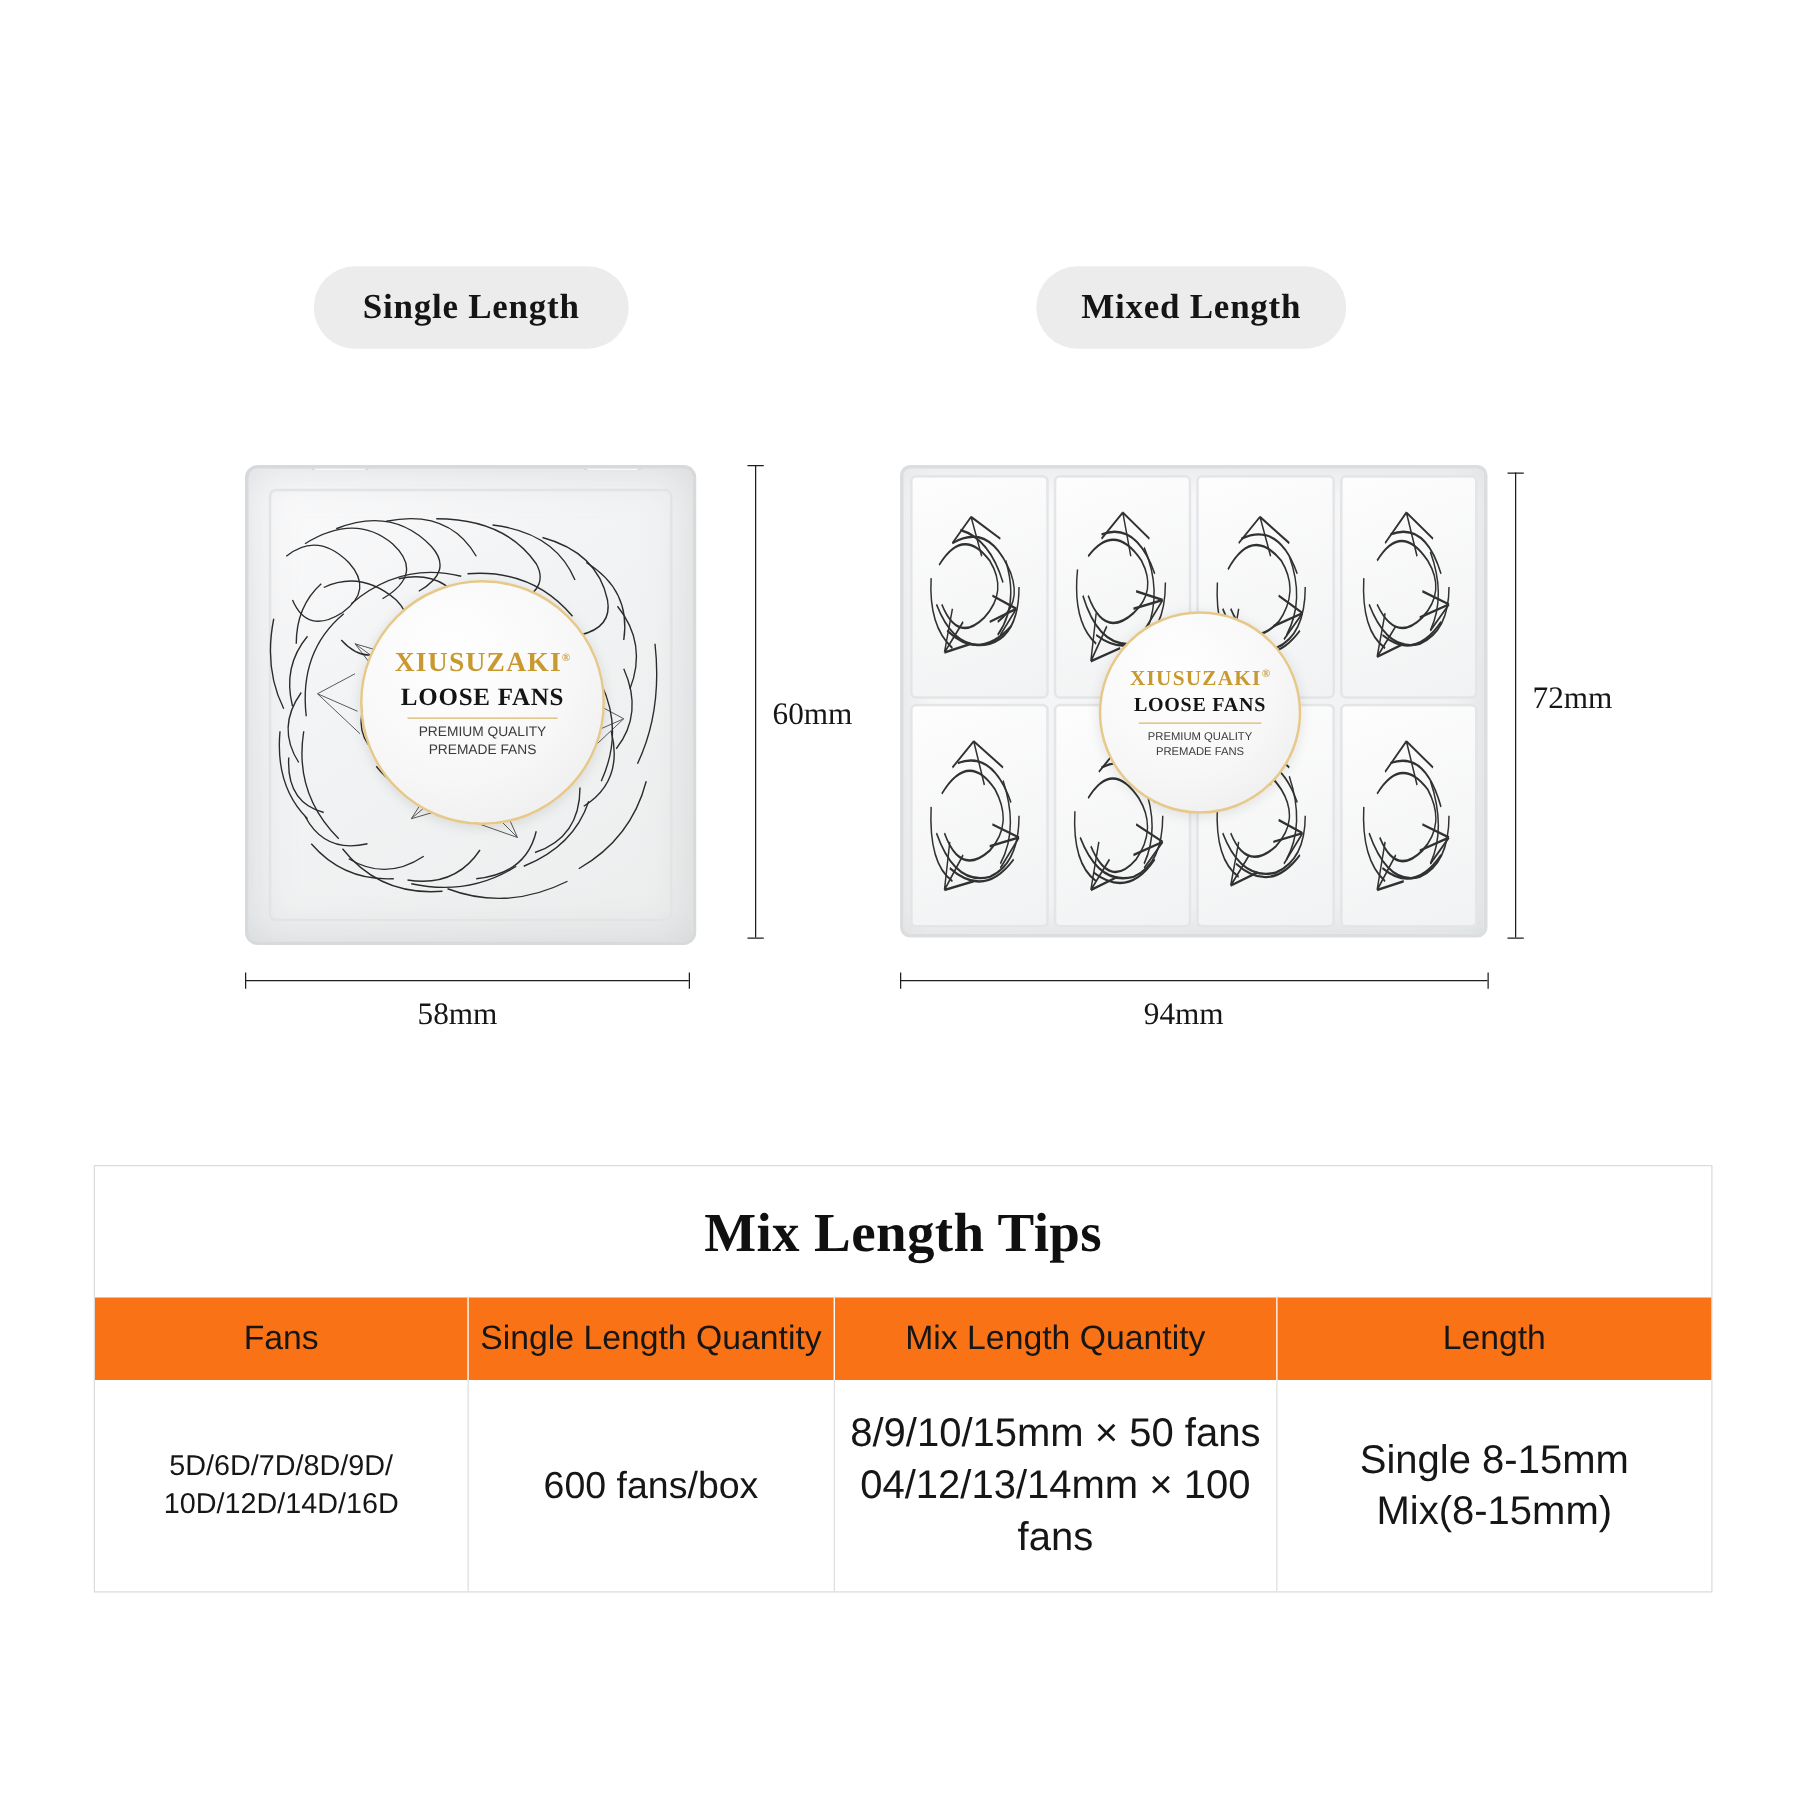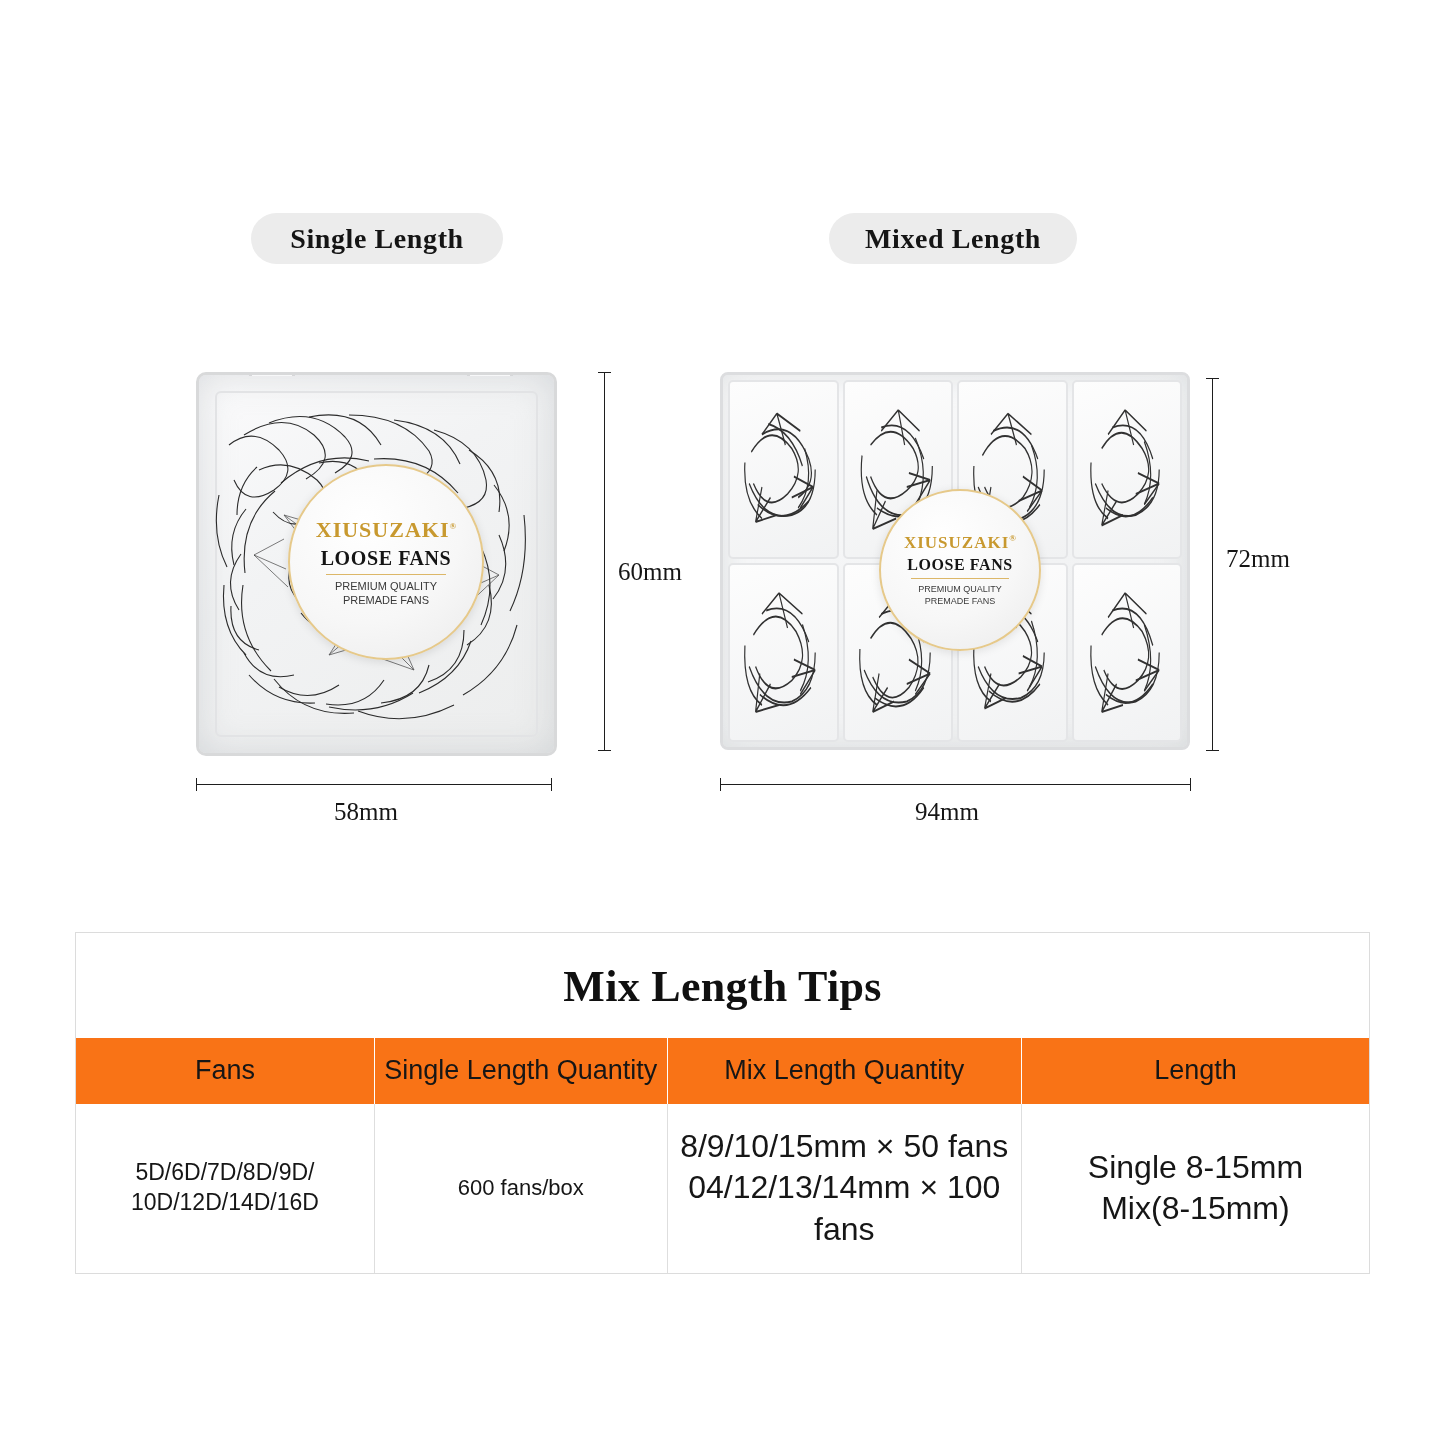--- a/index.html
+++ b/index.html
@@ -14,21 +14,21 @@
     color: #1a1a1a;
     position: relative;
     overflow: hidden;
   }
 
   
   .badge {
     position: absolute;
     background: #ececec;
     border-radius: 34px;
-    height: 51px;
+    height: 66px;
     display: flex;
     align-items: center;
     justify-content: center;
     font-family: "Liberation Serif", serif;
     font-size: 28px;
     font-weight: 700;
     letter-spacing: 0.6px;
     color: #151515;
   }
   #badge-single { left: 251px; top: 213px; width: 252px; }
@@ -206,21 +206,21 @@
     text-align: center;
     vertical-align: middle;
     line-height: 1.3;
   }
   tbody td:last-child { border-right: none; }
   .col-1 { width: 23%; }
   .col-2 { width: 22.5%; }
   .col-3 { width: 27.5%; }
   .col-4 { width: 27%; }
   .cell-small { font-size: 23px; }
-  .cell-big { font-size: 22px; }
+  .cell-big { font-size: 30px; }
 </style>
 </head>
 <body>
 
 <div class="badge" id="badge-single">
   <span>Single Length</span>
 </div>
 <div class="badge" id="badge-mixed">
   <span>Mixed Length</span>
 </div>

